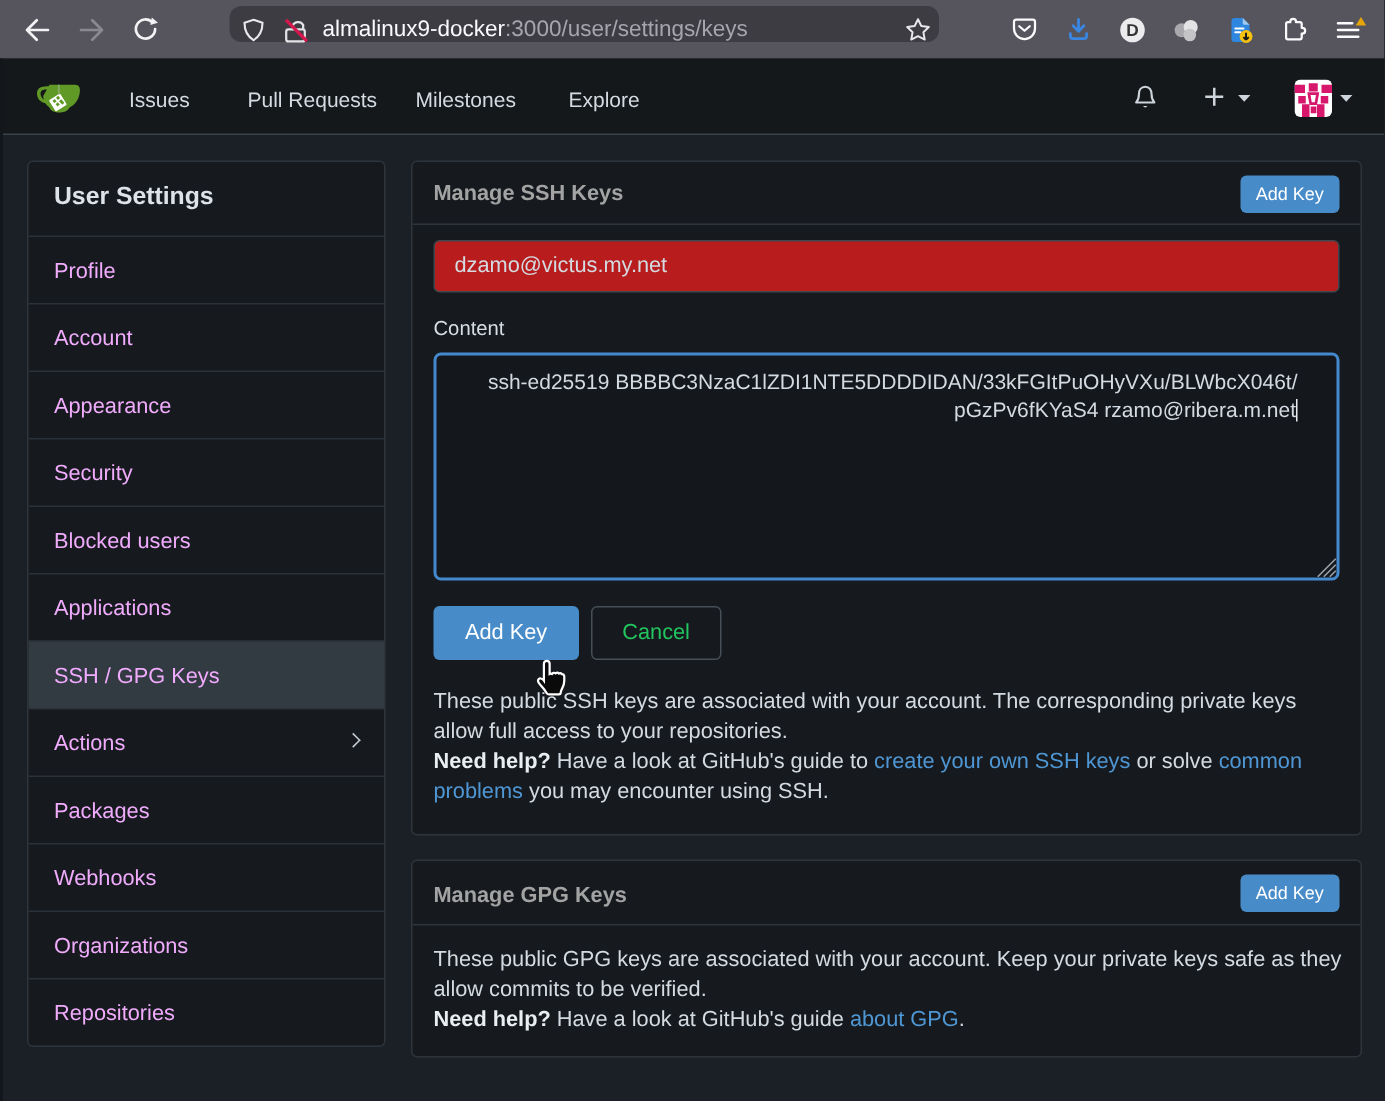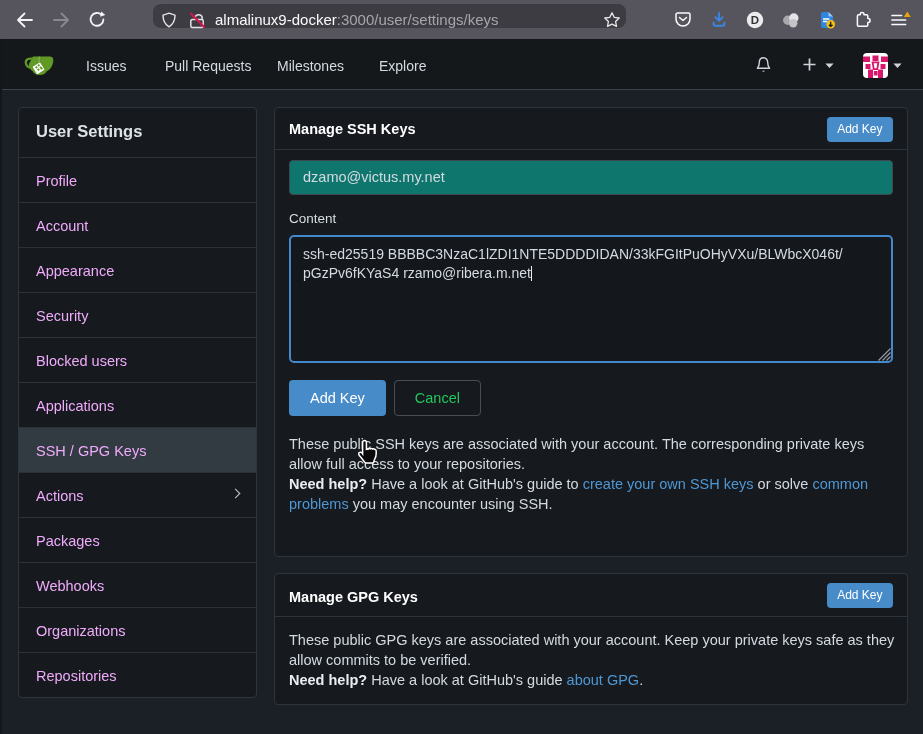--- a/index.html
+++ b/index.html
@@ -20,26 +20,26 @@
   
   .menu { position:absolute; left:18px; top:107px; width:239px; background:#161a1e; border:1px solid #2d343c; border-radius:4px; }
   .menu .hdr { height:49px; line-height:47px; padding-left:17px; font-size:16.5px; font-weight:700; color:#dde3e8; }
   .menu .item { height:45px; line-height:46px; padding-left:17px; font-size:14.5px; color:#f0abfc; border-top:1px solid #2a3138; position:relative; }
   .menu .item.active { background:#323a42; }
   .menu .chev { position:absolute; right:17px; top:17px; width:7px; height:7px; border-top:1.7px solid #c6cdd4; border-right:1.7px solid #c6cdd4; transform:rotate(45deg); }
 
   
   .panel { position:absolute; left:274px; width:634px; background:#161a1e; border:1px solid #2d343c; border-radius:4px; }
   .phead { height:42px; border-bottom:1px solid #2d343c; position:relative; }
-  .phead .title { position:absolute; left:14px; top:0; line-height:42px; font-size:14.5px; font-weight:700; color:#ffffff; }
+  .phead .title { position:absolute; left:14px; top:0; line-height:42px; font-size:14.5px; font-weight:700; color:#a3a3a3; }
   .btn-small { position:absolute; right:14px; top:9px; height:25px; line-height:25px; padding:0 10.5px; background:#478bc9; color:#fff; font-size:12px; border-radius:4px; }
   .pbody { padding:0 14px; }
   .label { font-size:13.5px; font-weight:500; color:#d6dde3; line-height:17px; }
-  .input { height:35px; background:#0f766e; border:1px solid #3f474f; border-radius:4px; color:#d3dae1; font-size:14.5px; line-height:33px; padding:0 13px; }
-  .textarea { height:128px; background:#14171c; border:2px solid #4489ce; border-radius:5px; color:#d3dae1; font-size:14px; line-height:19px; padding:8px 12px; position:relative; }
+  .input { height:35px; background:#b91c1c; border:1px solid #3f474f; border-radius:4px; color:#d3dae1; font-size:14.5px; line-height:33px; padding:0 13px; }
+  .textarea { height:152px; background:#14171c; border:2px solid #4489ce; border-radius:5px; color:#d3dae1; font-size:14px; line-height:19px; padding:8px 26px; position:relative;text-align:right; }
   .btn-primary { display:inline-block; height:36px; line-height:36px; padding:0 21px; background:#478bc9; color:#fff; font-size:14.5px; border-radius:4px; }
   .btn-plain { display:inline-block; height:36px; line-height:34px; padding:0 20px; background:transparent; border:1px solid #464e56; color:#22c55e; font-size:14.5px; border-radius:4px; margin-left:8px; }
   .ptext { font-size:14.5px; line-height:20px; color:#d3dae1; white-space:nowrap; }
   .ptext b { color:#e9eef3; }
   a.lnk { color:#4f97d4; text-decoration:none; }
   .caret-i { display:inline-block; width:1px; height:15px; background:#e8edf2; vertical-align:-3px; }
   .resize-h { position:absolute; right:0; bottom:0; }
 </style>
 </head>
 <body>

